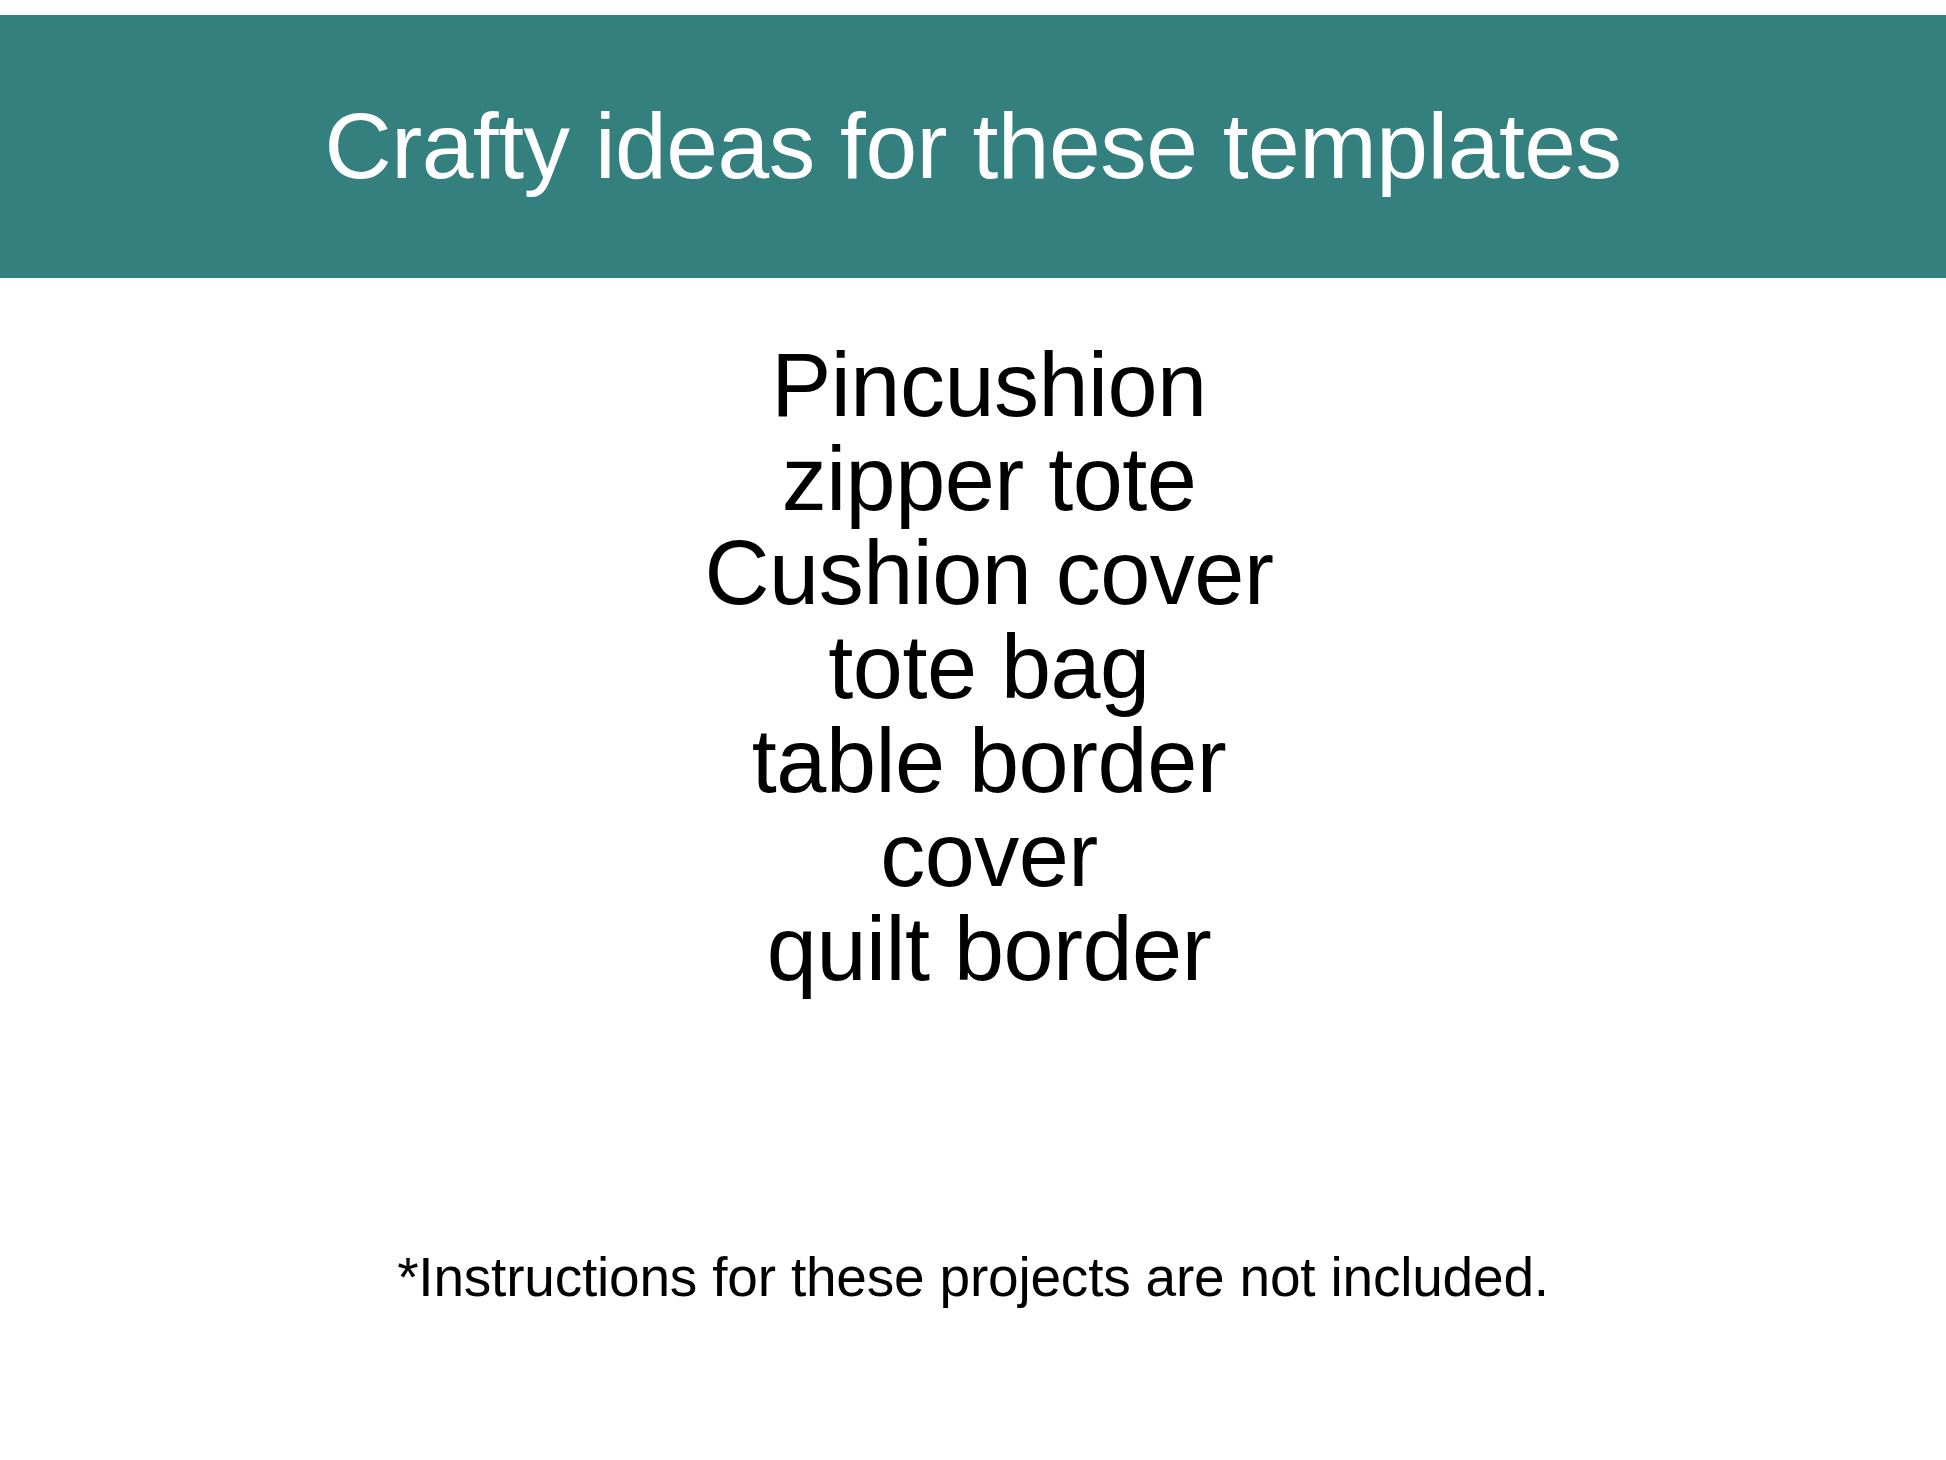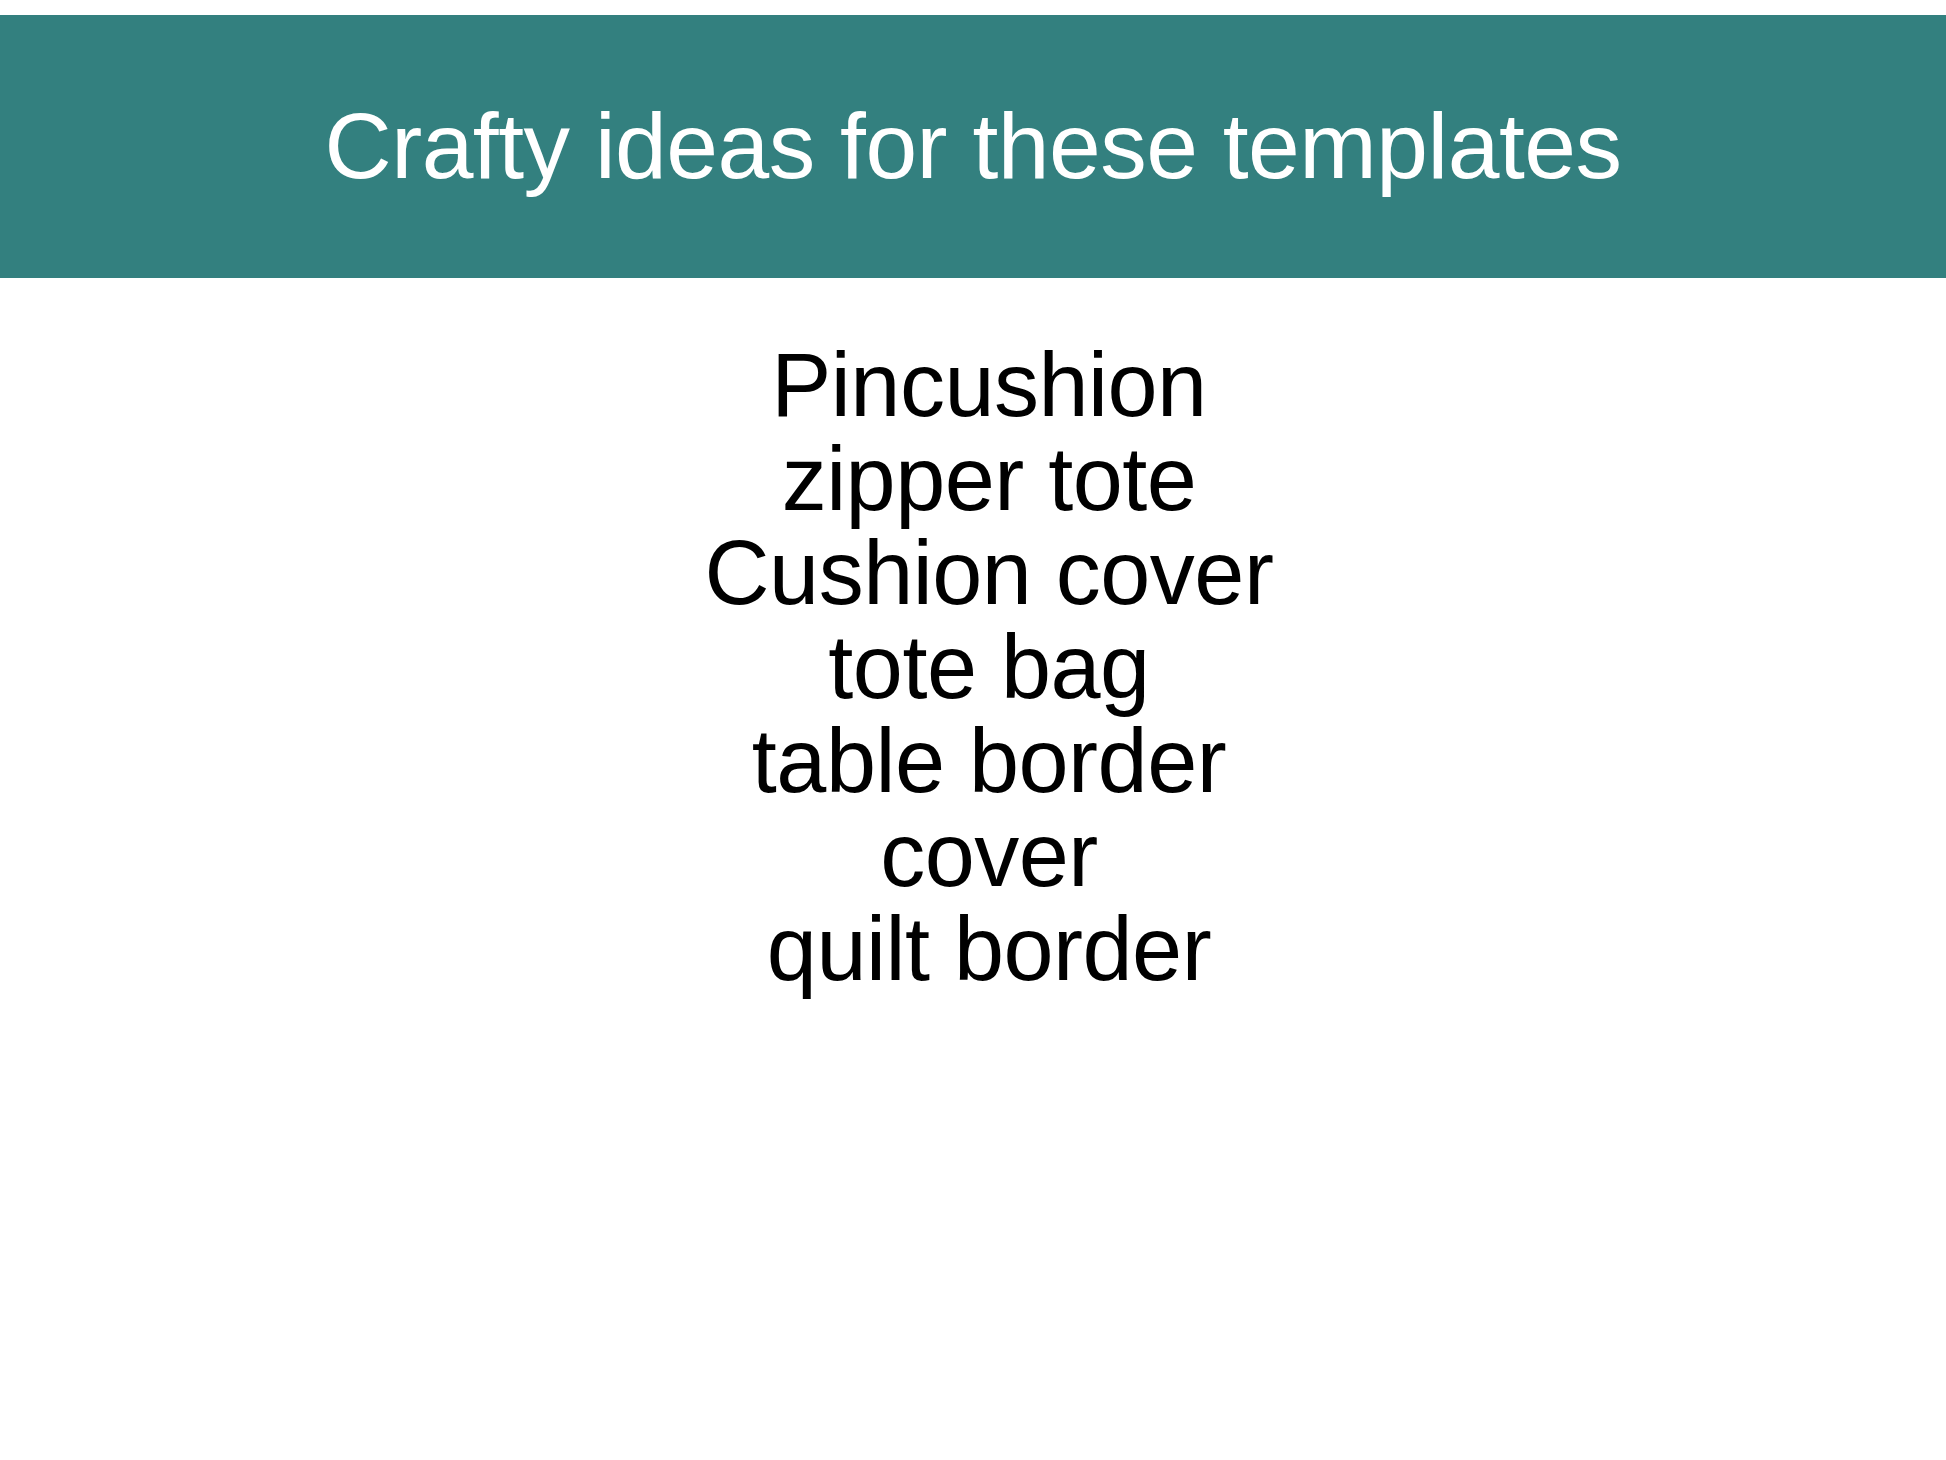--- a/index.html
+++ b/index.html
@@ -119,14 +119,15 @@
       <span>table border</span>
     </li>
     <li class="idea-item">
       <span>cover</span>
     </li>
     <li class="idea-item">
       <span>quilt border</span>
     </li>
   </ul>
 
+  <p id="footnote">*Instructions for these projects are not included.</p>
 
 </div>
 
 </body></html>

